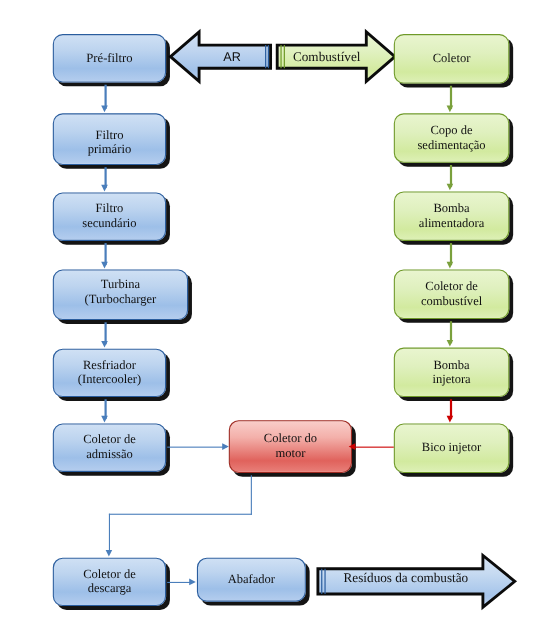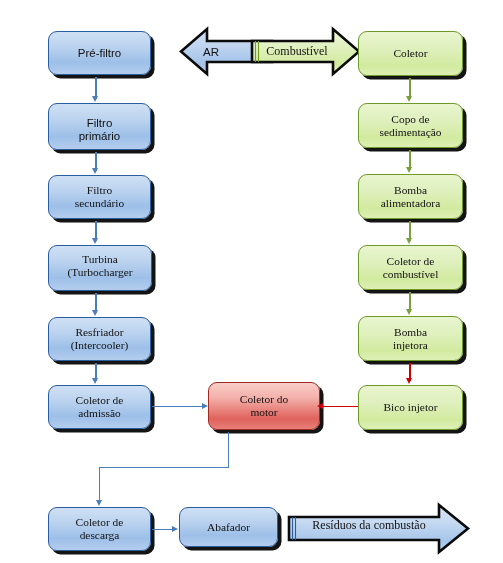--- a/index.html
+++ b/index.html
@@ -40,21 +40,21 @@
   .box.green{
     background:linear-gradient(180deg,#e9f5cf 0%,#dff0be 38%,#d2ea9f 78%,#ddf0b6 100%);
     border-color:#6f9a28;
   }
   
   .box.red{
     background:linear-gradient(180deg,#f9cdc9 0%,#f3b0aa 32%,#e0625c 78%,#e87f79 100%);
     border-color:#9e2a22;
   }
 
-  .sans{font-family:Liberation Sans, sans-serif;font-size:11.5px;}
+  .sans{font-family:Liberation Serif, serif;font-size:11.5px;}
 
   
   .vline{position:absolute;width:1.4px;background:#4a7ebb;}
   .vline.green{background:#7aa03c;}
   .vline.red{background:#cc0000;}
   .hline{position:absolute;height:1.4px;background:#4a7ebb;}
   .hline.red{background:#cc0000;}
 
   .arrowdown{
     position:absolute;width:0;height:0;
@@ -87,21 +87,21 @@
     pointer-events:none;
     white-space:nowrap;
   }
   .blockarrow .txt.sans{font-family:"Liberation Sans", sans-serif;font-size:11.5px;}
 </style>
 </head>
 <body>
 
 <div id="stage">
 
-  <div class="blockarrow" style="left:155px;top:28px;width:98px;height:47px;padding-left:26px;">
+  <div class="blockarrow" style="left:155px;top:28px;width:98px;height:47px;">
     <svg width="98" height="47" viewBox="0 0 98 47">
       <defs>
         <linearGradient id="gAir" x1="0" y1="0" x2="0" y2="1">
           <stop offset="0%" stop-color="#d3e2f5"></stop>
           <stop offset="35%" stop-color="#c1d6f0"></stop>
           <stop offset="78%" stop-color="#a2c2e9"></stop>
           <stop offset="100%" stop-color="#b8cfee"></stop>
         </linearGradient>
       </defs>
       <path d="M 0 23.5 L 26 1 L 26 13 L 91 13 L 91 34 L 26 34 L 26 46 Z" fill="url(#gAir)" stroke="#0b0b0b" stroke-width="2.6" stroke-linejoin="miter"></path>
@@ -144,21 +144,21 @@
   <div class="arrowdown" style="left:92.4px;top:168px;"></div>
 
   <div class="box blue" style="left:48px;top:175px;width:103px;height:44px;">
     <span class="lbl" style="white-space:pre-line;">Filtro
 secundário</span>
   </div>
 
   <div class="vline" style="left:95.3px;top:221px;height:20px;"></div>
   <div class="arrowdown" style="left:92.4px;top:238px;"></div>
 
-  <div class="box blue" style="left:48px;top:245px;width:104px;height:46px;">
+  <div class="box blue" style="left:48px;top:245px;width:123px;height:46px;">
     <span class="lbl" style="white-space:pre-line;position:relative;top:-2px;">Turbina
 (Turbocharger</span>
   </div>
 
   <div class="vline" style="left:95.3px;top:293px;height:20px;"></div>
   <div class="arrowdown" style="left:92.4px;top:310px;"></div>
 
   <div class="box blue" style="left:48px;top:317px;width:103px;height:44px;">
     <span class="lbl" style="white-space:pre-line;">Resfriador
 (Intercooler)</span>

